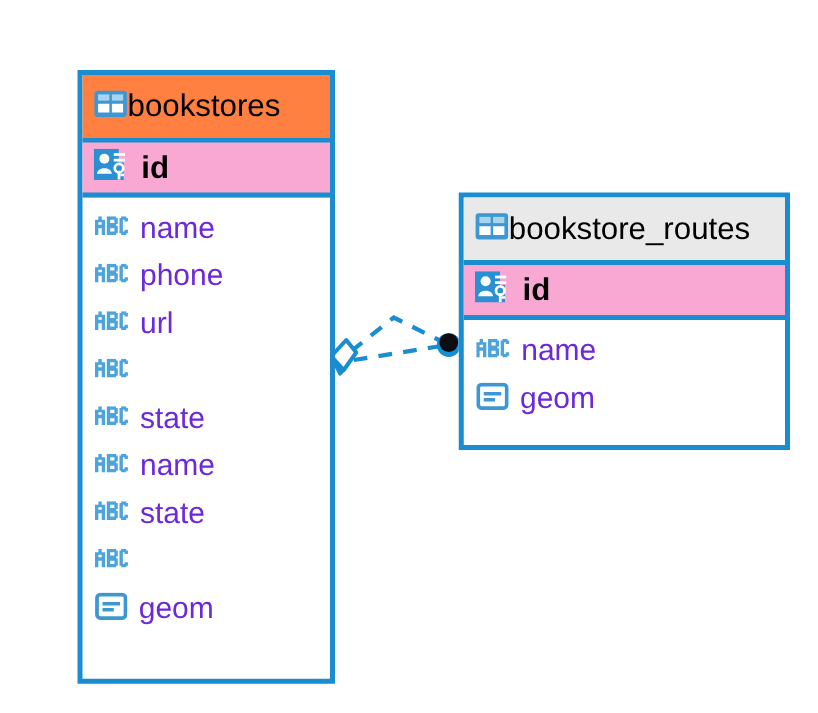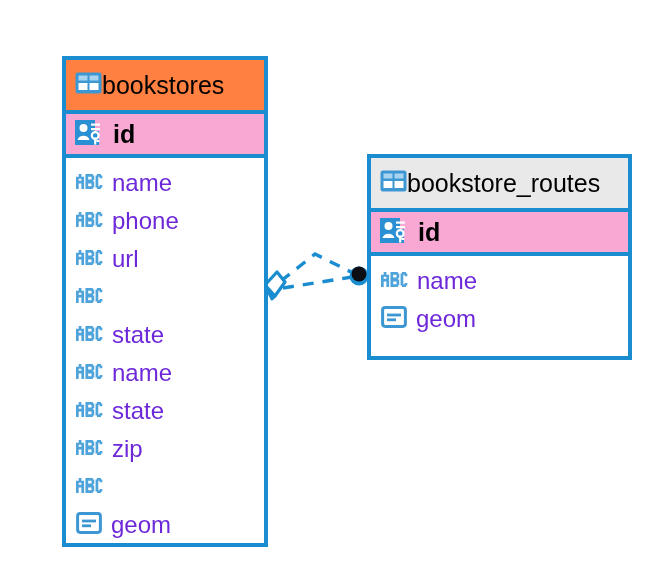--- a/index.html
+++ b/index.html
@@ -191,32 +191,20 @@
             <g fill="#4da3da">
               <path d="M0 22 V4 H4 V0 H8 V4 H12 V22 H8 V14 H4 V22 Z M4 10 H8 V7 H4 Z"></path>
               <path d="M14 22 V0 H25 V2 H27 V9 H25 V11 H27 V20 H25 V22 Z M18 8 H23 V4 H18 Z M18 18 H23 V14 H18 Z"></path>
               <path d="M39 6 H35 V4 H33 V18 H35 V16 H39 V20 H37 V22 H31 V20 H29 V2 H31 V0 H37 V2 H39 Z"></path>
             </g>
           </svg>
         </span>
         <span class="fname">state</span>
       </div>
 
-      <div class="field">
-        <span class="ico">
-          <svg width="27" height="15" viewBox="0 0 40 22" xmlns="http://www.w3.org/2000/svg">
-            <g fill="#4da3da">
-              <path d="M0 22 V4 H4 V0 H8 V4 H12 V22 H8 V14 H4 V22 Z M4 10 H8 V7 H4 Z"></path>
-              <path d="M14 22 V0 H25 V2 H27 V9 H25 V11 H27 V20 H25 V22 Z M18 8 H23 V4 H18 Z M18 18 H23 V14 H18 Z"></path>
-              <path d="M39 6 H35 V4 H33 V18 H35 V16 H39 V20 H37 V22 H31 V20 H29 V2 H31 V0 H37 V2 H39 Z"></path>
-            </g>
-          </svg>
-        </span>
-        <span class="fname">zip</span>
-      </div>
 
       <div class="field">
         <span class="ico">
           <svg width="27" height="15" viewBox="0 0 40 22" xmlns="http://www.w3.org/2000/svg">
             <g fill="#4da3da">
               <path d="M0 22 V4 H4 V0 H8 V4 H12 V22 H8 V14 H4 V22 Z M4 10 H8 V7 H4 Z"></path>
               <path d="M14 22 V0 H25 V2 H27 V9 H25 V11 H27 V20 H25 V22 Z M18 8 H23 V4 H18 Z M18 18 H23 V14 H18 Z"></path>
               <path d="M39 6 H35 V4 H33 V18 H35 V16 H39 V20 H37 V22 H31 V20 H29 V2 H31 V0 H37 V2 H39 Z"></path>
             </g>
           </svg>

